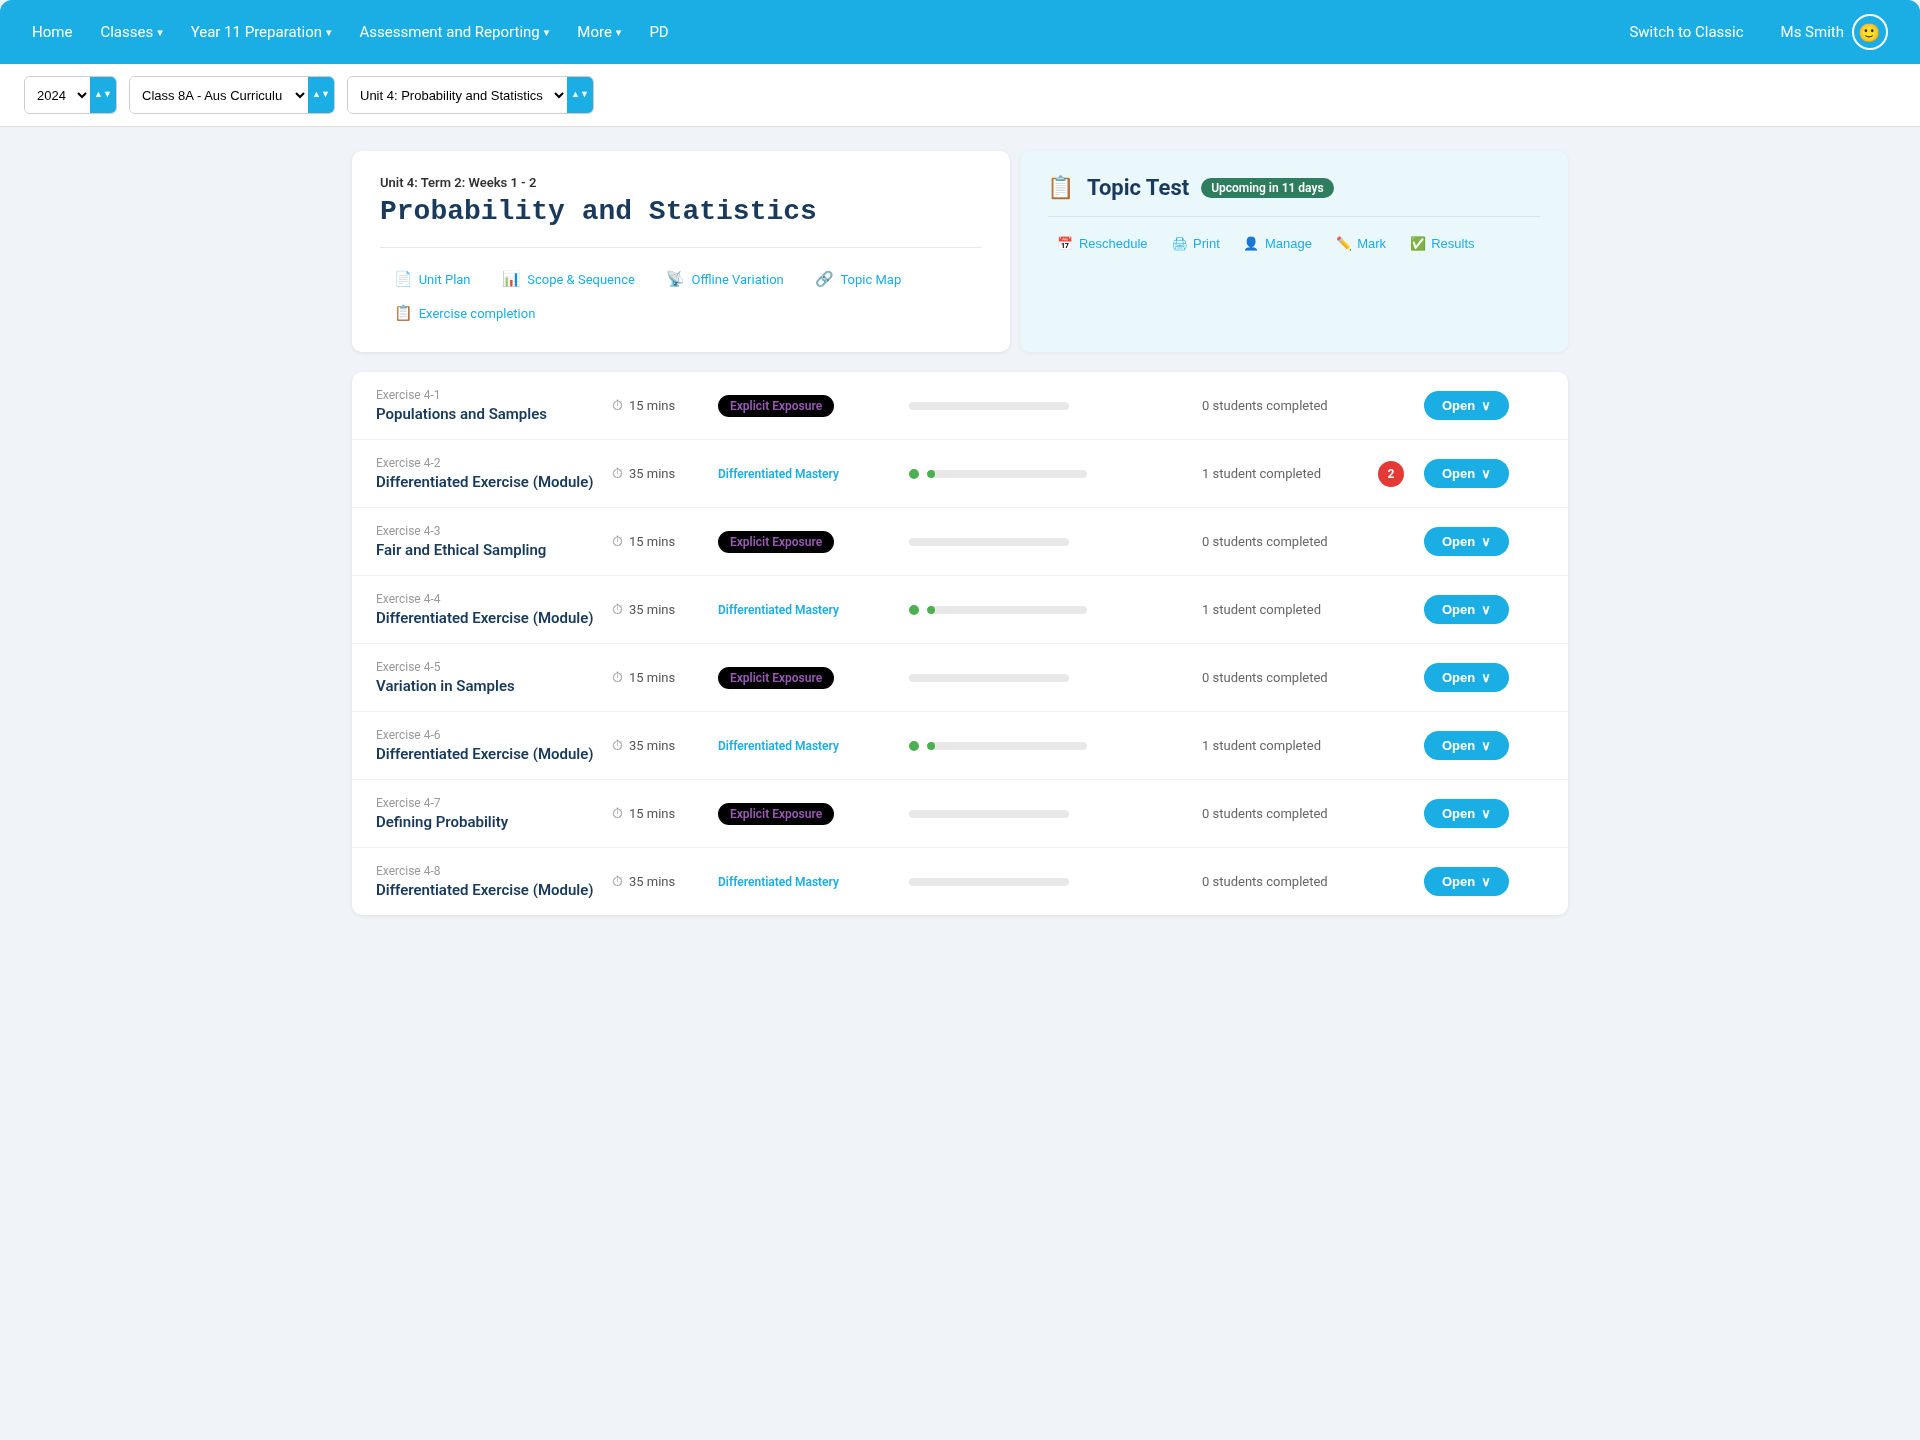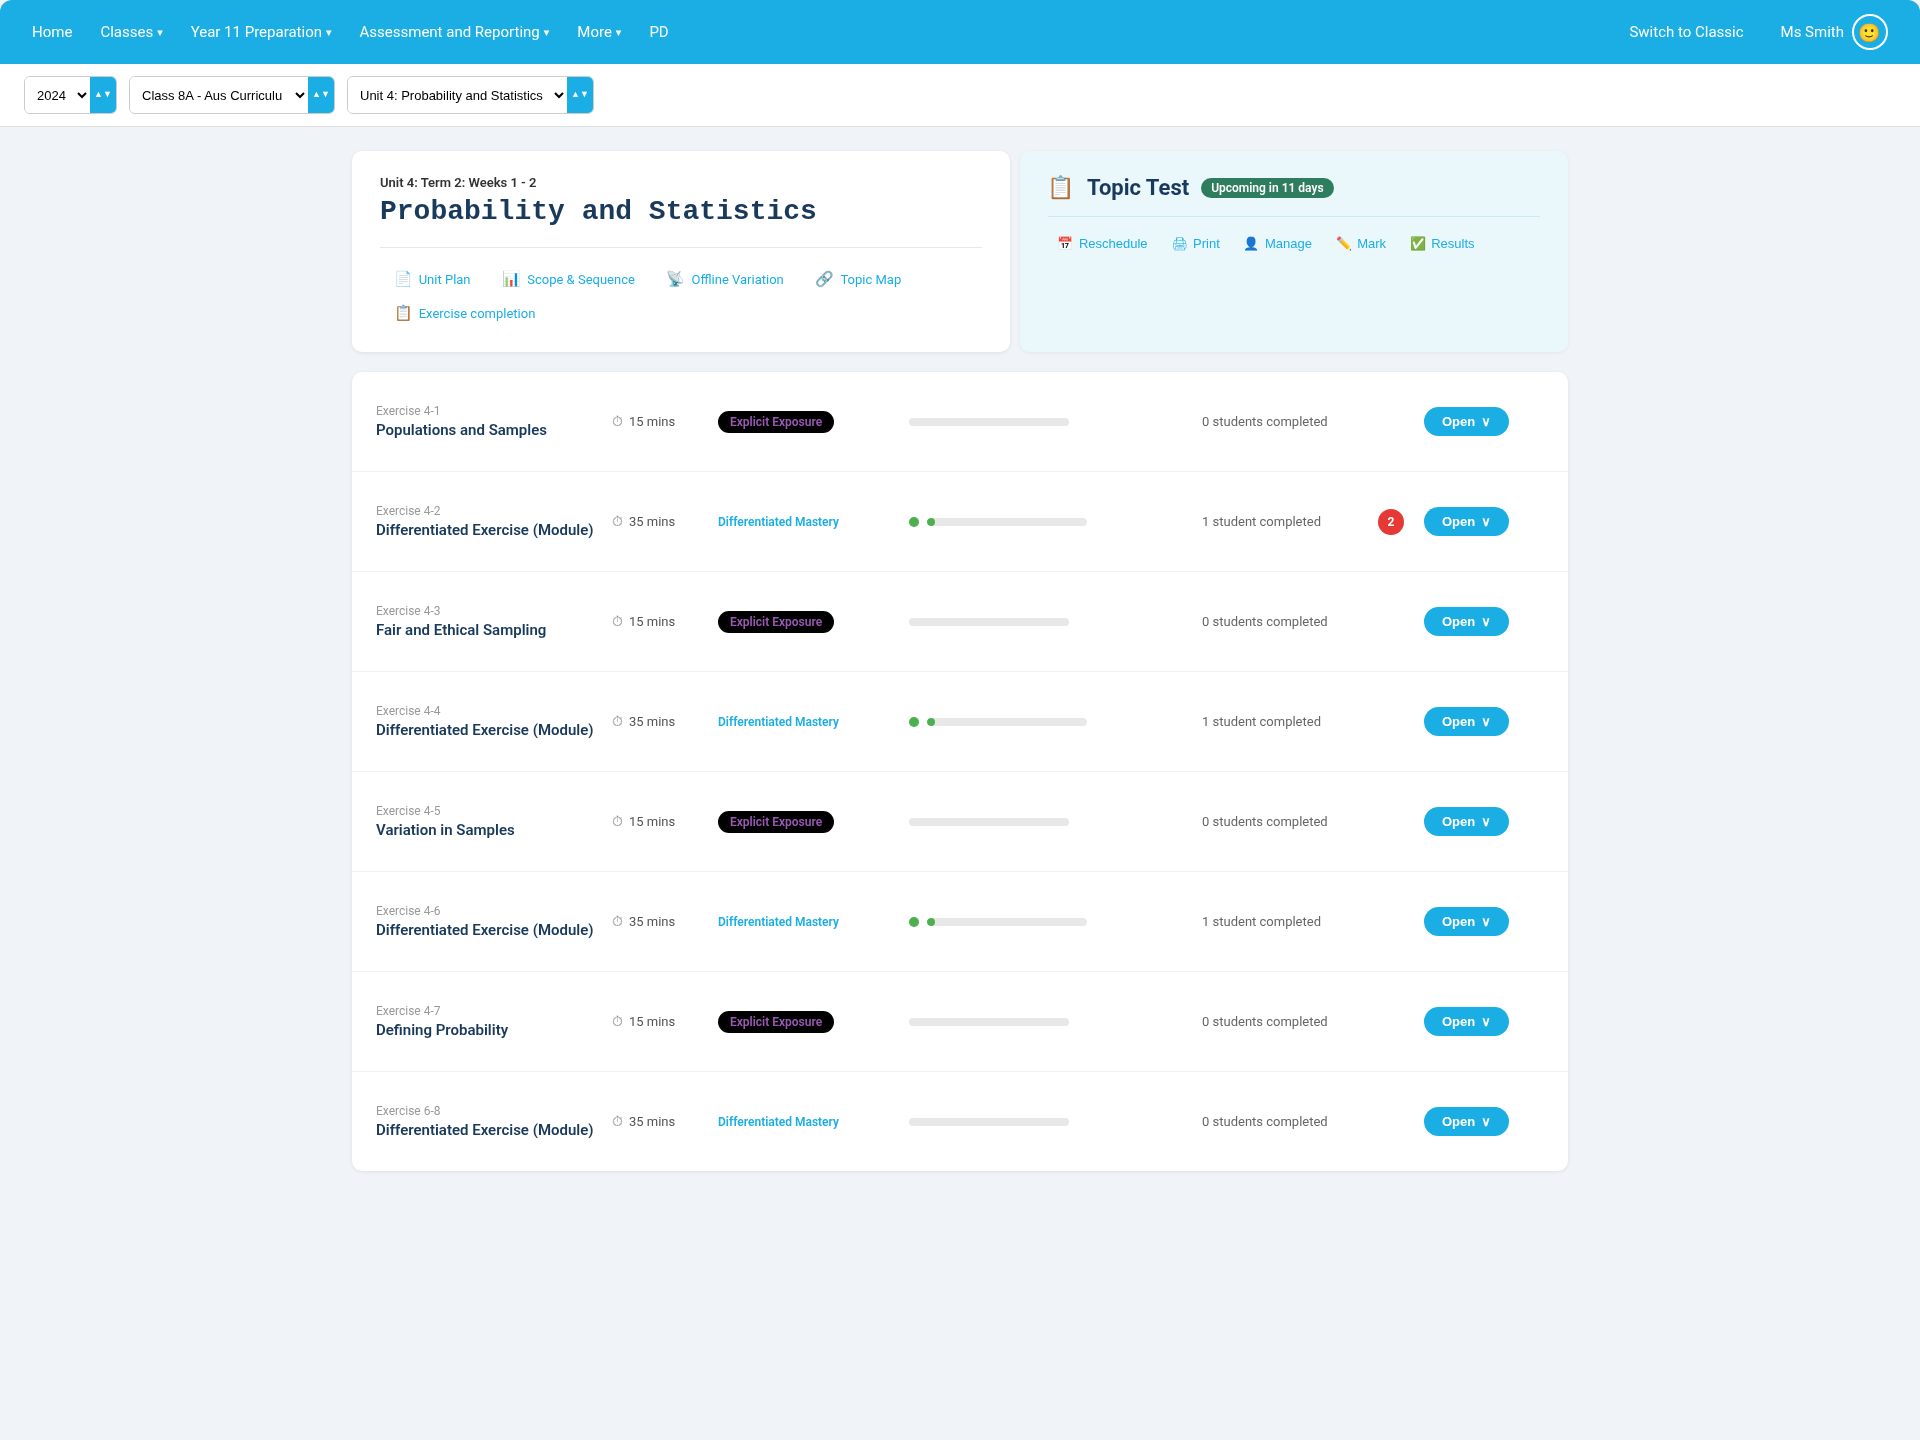--- a/index.html
+++ b/index.html
@@ -207,21 +207,21 @@
     
     .exercises-container {
       background: #fff;
       border-radius: 10px;
       box-shadow: 0 1px 4px rgba(0,0,0,0.08);
       overflow: hidden;
     }
     .exercise-row {
       display: flex;
       align-items: center;
-      padding: 32px 24px;
+      padding: 16px 24px;
       border-bottom: 1px solid #f0f0f0;
       gap: 16px;
     }
     .exercise-row:last-child { border-bottom: none; }
     .ex-info { flex: 0 0 220px; }
     .ex-num { font-size: 12px; color: #999; margin-bottom: 3px; }
     .ex-name { font-size: 15px; font-weight: 600; color: #1a3a5c; }
     .ex-time {
       flex: 0 0 90px;
       display: flex;
@@ -609,21 +609,21 @@
     <div style="width:30px"></div>
     <div class="ex-actions">
       <button class="open-btn">
         <span>Open</span>
         <span>∨</span>
       </button>
     </div>
   </div>
       <div class="exercise-row">
     <div class="ex-info">
-      <div class="ex-num">Exercise 6-8</div>
+      <div class="ex-num">Exercise 4-8</div>
       <div class="ex-name">Differentiated Exercise (Module)</div>
     </div>
     <div class="ex-time">
       <span class="clock-icon">⏱</span>
       <span>35 mins</span>
     </div>
     <div class="ex-type">
       <span class="badge-mastery">Differentiated Mastery</span>
     </div>
     <div class="ex-progress">

